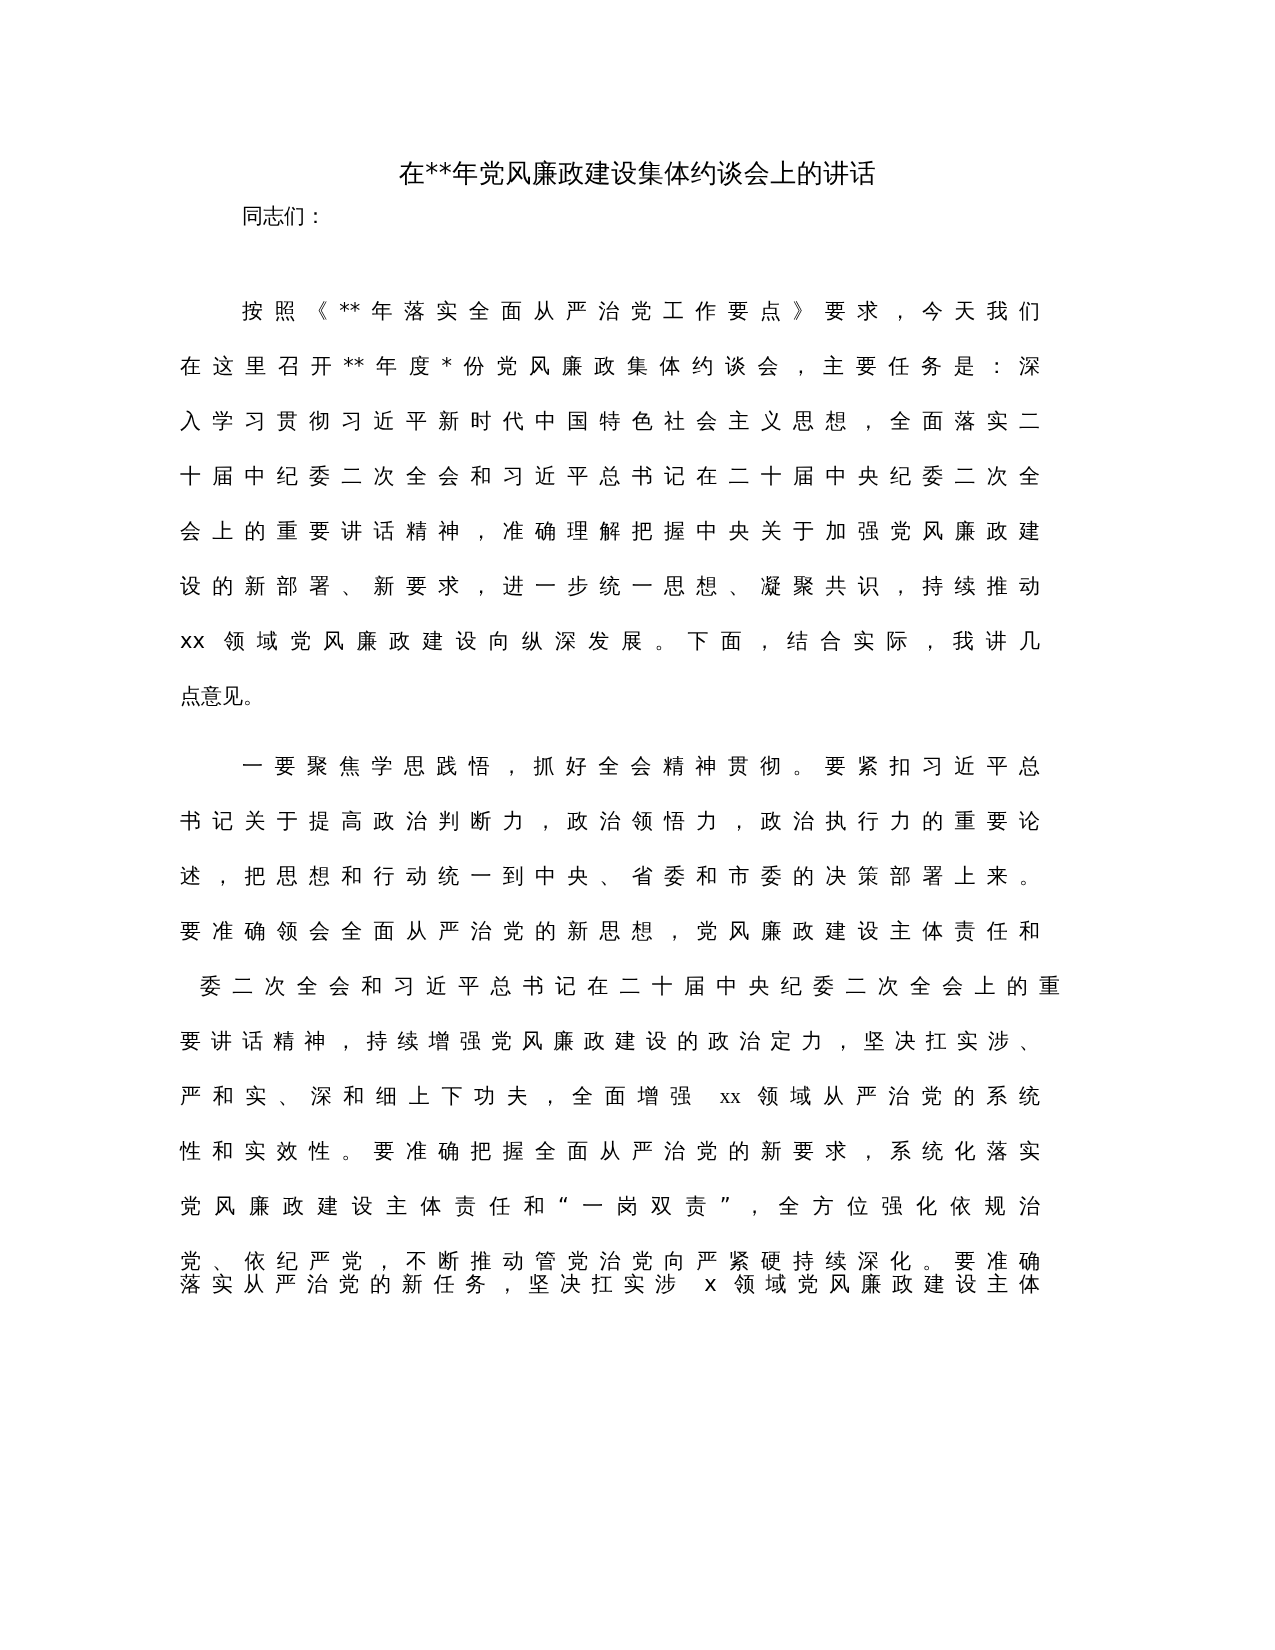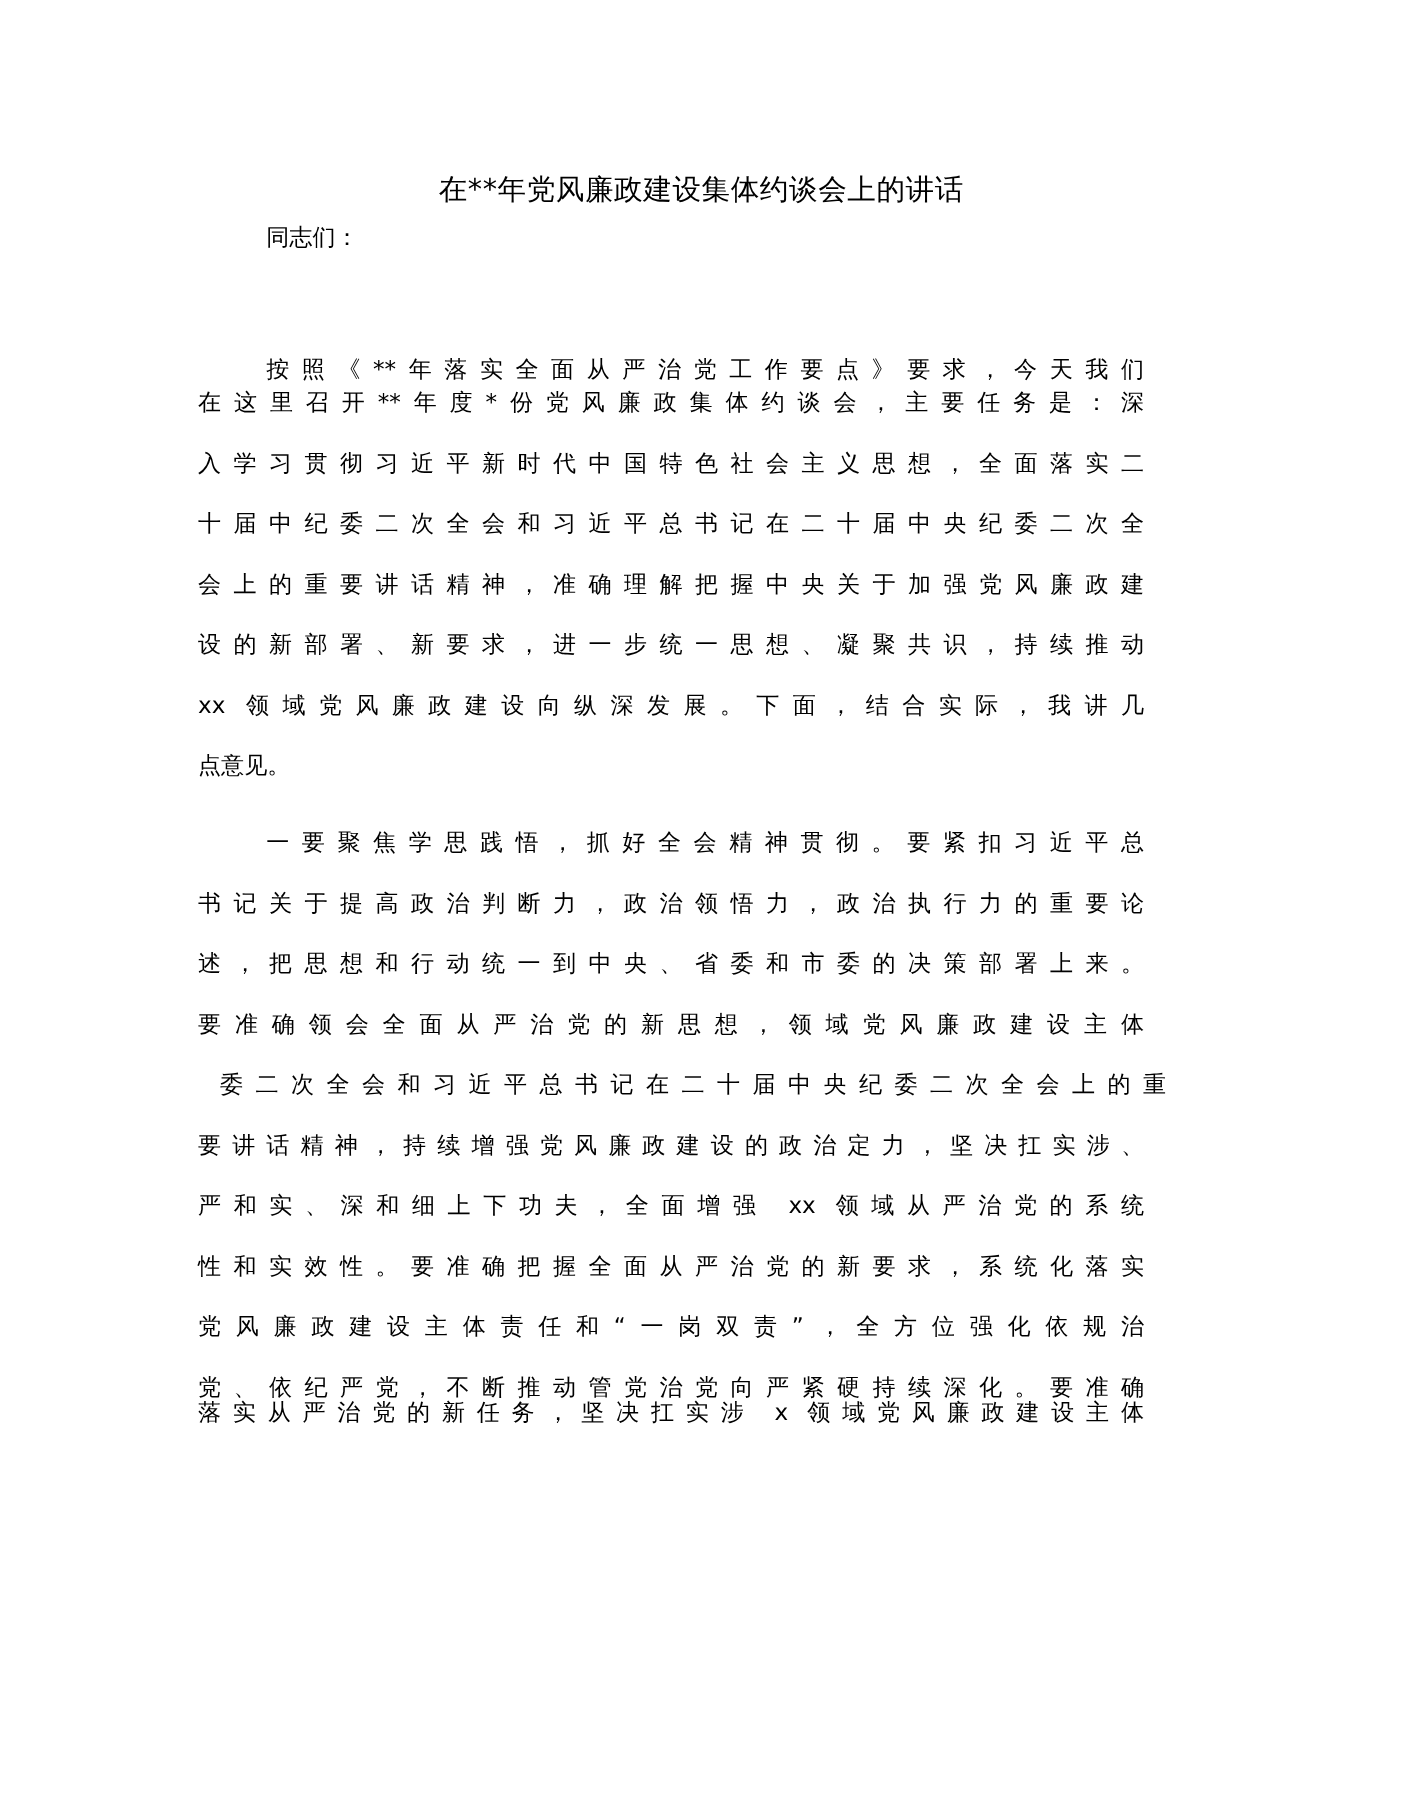--- a/index.html
+++ b/index.html
@@ -15,36 +15,36 @@
 </style>
 </head>
 <body>
 
 <div class="page">
   <div class="title">在**年党风廉政建设集体约谈会上的讲话</div>
 
   <div class="line indent last" style="top:196px;">同志们：</div>
 
   <div>
-    <div class="line indent" style="top:291px;margin-top:25px;">按照《**年落实全面从严治党工作要点》要求，今天我们</div>
+    <div class="line indent" style="top:291px;">按照《**年落实全面从严治党工作要点》要求，今天我们</div>
     <div class="line" style="top:346px;">在这里召开**年度*份党风廉政集体约谈会，主要任务是：深</div>
     <div class="line" style="top:401px;">入学习贯彻习近平新时代中国特色社会主义思想，全面落实二</div>
     <div class="line" style="top:456px;">十届中纪委二次全会和习近平总书记在二十届中央纪委二次全</div>
     <div class="line" style="top:511px;">会上的重要讲话精神，准确理解把握中央关于加强党风廉政建</div>
     <div class="line" style="top:566px;">设的新部署、新要求，进一步统一思想、凝聚共识，持续推动</div>
     <div class="line" style="top:621px;">xx 领域党风廉政建设向纵深发展。下面，结合实际，我讲几</div>
     <div class="line last" style="top:676px;">点意见。</div>
   </div>
 
   <div>
     <div class="line indent" style="top:746px;">一要聚焦学思践悟，抓好全会精神贯彻。要紧扣习近平总</div>
     <div class="line" style="top:801px;">书记关于提高政治判断力，政治领悟力，政治执行力的重要论</div>
     <div class="line" style="top:856px;">述，把思想和行动统一到中央、省委和市委的决策部署上来。</div>
-    <div class="line" style="top:911px;">要准确领会全面从严治党的新思想，领域党风廉政建设主体</div>
+    <div class="line" style="top:911px;">要准确领会全面从严治党的新思想，党风廉政建设主体责任和</div>
     <div class="line" style="top:966px;margin-left:20px;">委二次全会和习近平总书记在二十届中央纪委二次全会上的重</div>
     <div class="line" style="top:1021px;">要讲话精神，持续增强党风廉政建设的政治定力，坚决扛实涉、</div>
-    <div class="line" style="top:1076px;">严和实、深和细上下功夫，全面增强 xx 领域从严治党的系统</div>
+    <div class="line" style="top:1076px;font-family:Liberation Serif, serif;">严和实、深和细上下功夫，全面增强 xx 领域从严治党的系统</div>
     <div class="line" style="top:1131px;">性和实效性。要准确把握全面从严治党的新要求，系统化落实</div>
     <div class="line" style="top:1186px;">党风廉政建设主体责任和“一岗双责”，全方位强化依规治</div>
     <div class="line" style="top:1241px;">党、依纪严党，不断推动管党治党向严紧硬持续深化。要准确</div>
     <div class="line" style="top:1264px;">落实从严治党的新任务，坚决扛实涉 x 领域党风廉政建设主体</div>
   </div>
 </div>
 
 </body></html>

